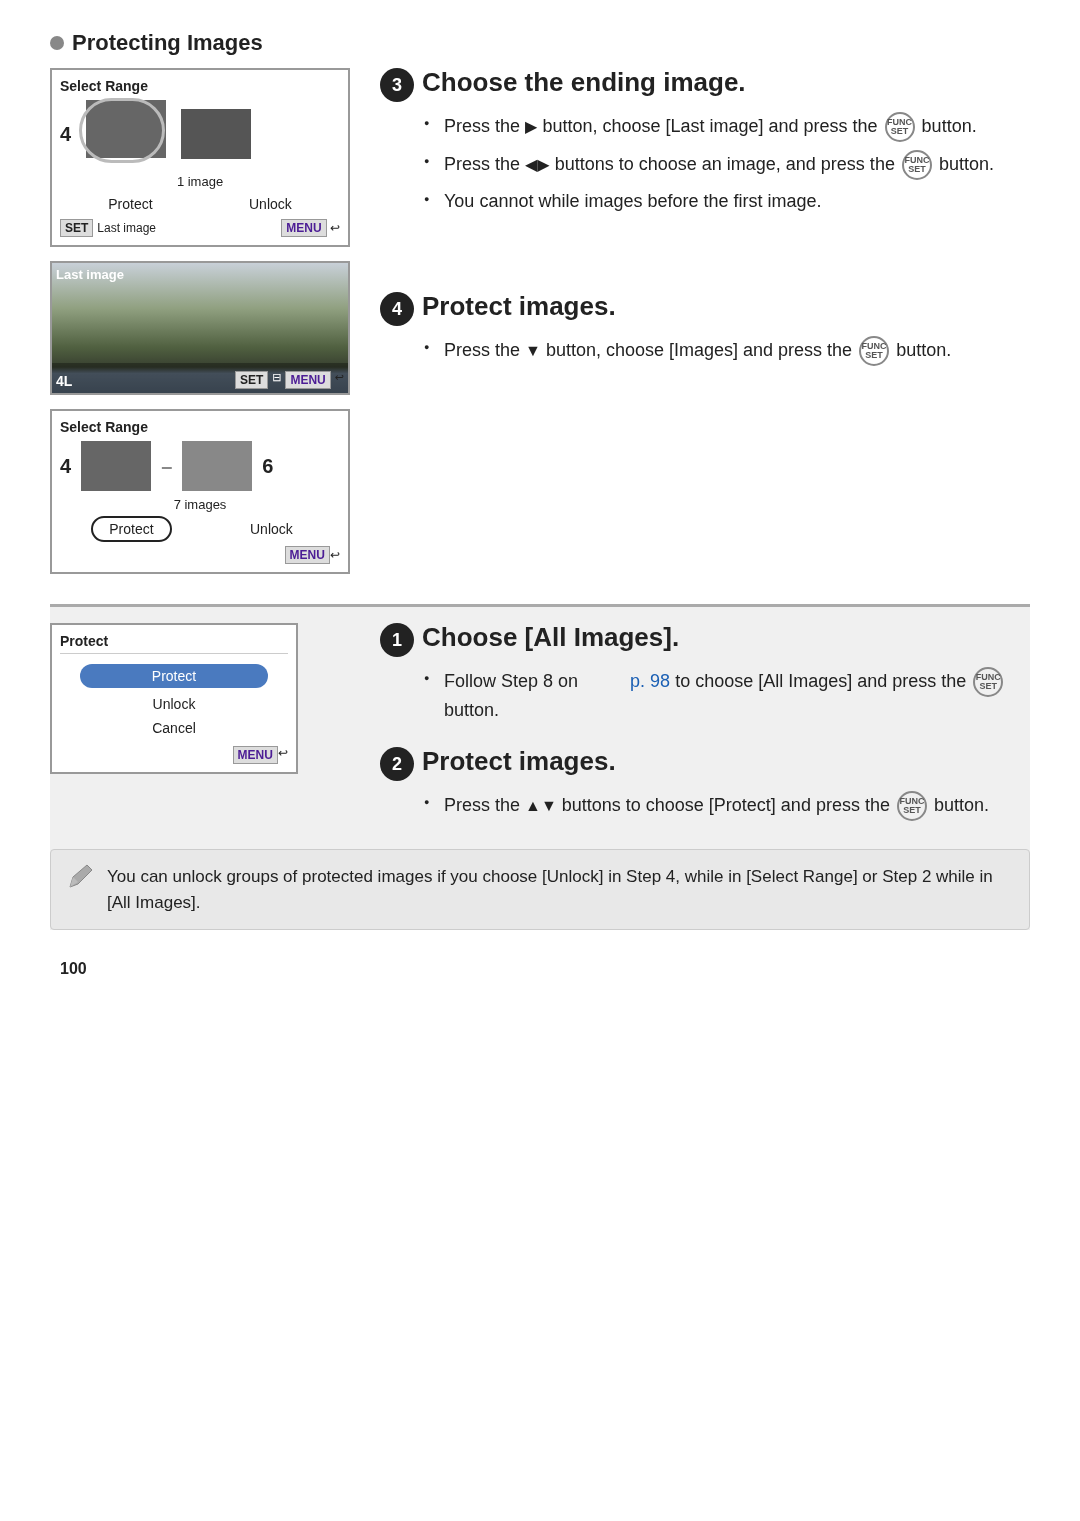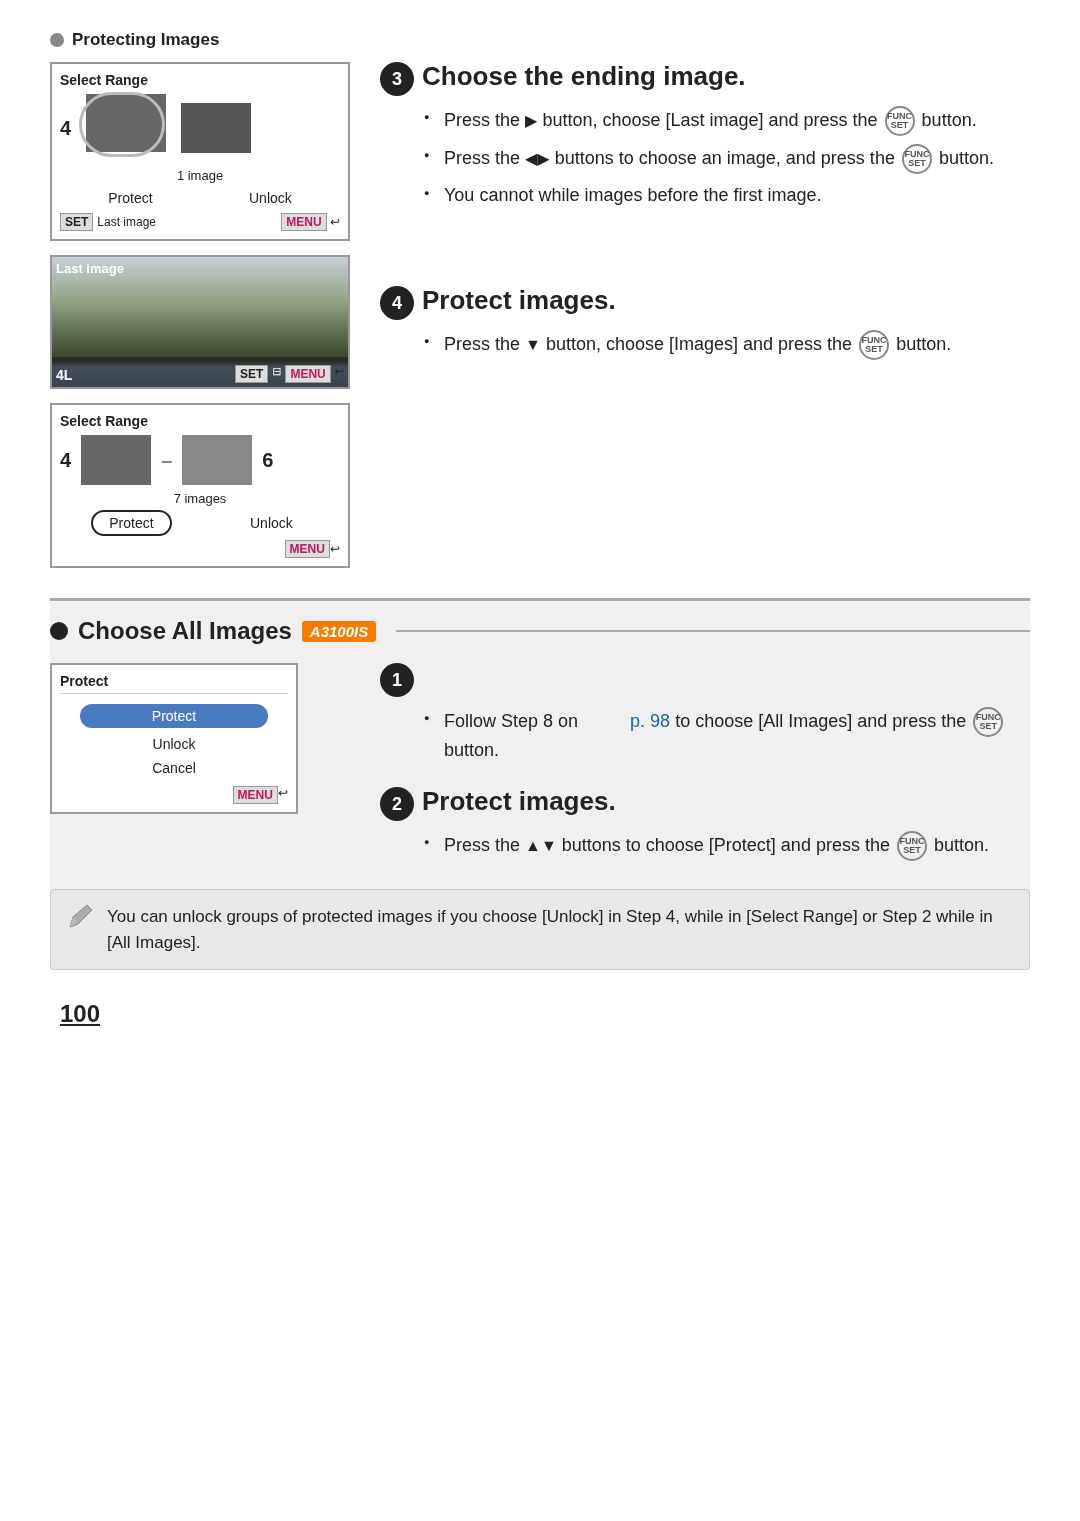--- a/index.html
+++ b/index.html
@@ -9,21 +9,21 @@
       background: #fff;
       font-family: Arial, Helvetica, sans-serif;
       font-size: 18px;
       color: #222;
       padding: 30px 50px 60px 50px;
     }
 
     
     .section-header {
       font-weight: bold;
-      font-size: 17px;
+      font-size: 22px;
       margin-bottom: 12px;
       display: flex;
       align-items: center;
       gap: 8px;
     }
     .section-header .bullet-circle {
       width: 14px; height: 14px;
       border-radius: 50%;
       background: #888;
       display: inline-block;
@@ -128,21 +128,21 @@
     .set-badge {
       background: #ddd;
       color: #222;
       font-size: 12px;
       font-weight: bold;
       padding: 1px 4px;
       border: 1px solid #999;
     }
     .menu-badge {
       background: #ddd;
-      color: #be185d;
+      color: #4c1d95;
       font-size: 12px;
       font-weight: bold;
       padding: 1px 4px;
       border: 1px solid #999;
     }
     .images-count {
       font-size: 13px;
       color: #222;
       text-align: center;
       margin-bottom: 4px;
@@ -313,25 +313,24 @@
     .note-icon {
       position: absolute;
       left: 14px;
       top: 12px;
       width: 30px; height: 30px;
     }
 
     
     .page-number {
       text-align: left;
-      font-size: 24px;
+      font-size: 16px;
       font-weight: bold;
       margin-top: 30px;
       padding-left: 10px;
-      text-decoration: underline;
     }
 
     
     .h-line {
       border: none;
       border-top: 2px solid #aaa;
       margin: 0;
       flex: 1;
     }
 
@@ -471,30 +470,20 @@
           </li>
         </ul>
       </div>
     </div>
 
   </div>
 </div>
 
 <div class="choose-all-section">
 
-  <div class="choose-all-header" style="display:flex;align-items:center;gap:10px;margin-bottom:18px;">
-    <span class="choose-all-bullet"></span>
-    <div class="choose-all-title">
-      <span>Choose All Images</span>
-      <span class="model-badge">A3100IS</span>
-    </div>
-    <div style="flex:1;margin-left:10px;">
-      <hr class="h-line">
-    </div>
-  </div>
 
   <div class="choose-all-body">
 
     <div class="choose-all-left">
       <div class="protect-menu">
         <div class="panel-title">Protect</div>
         <div class="menu-item selected">Protect</div>
         <div class="menu-item">Unlock</div>
         <div class="menu-item">Cancel</div>
         <div class="menu-footer">
@@ -502,20 +491,21 @@
           <span>↩</span>
         </div>
       </div>
     </div>
 
     <div class="choose-all-right">
 
       <div style="margin-bottom:24px;">
         <div class="step-heading">
           <div class="step-number">1</div>
+          <div class="step-title">Choose [All Images].</div>
         </div>
         <div class="step-instructions">
           <ul>
             <li>
               <span>Follow Step 8 on </span>
               <a class="ref-link">p. 98</a>
               <span> to choose [All Images] and press the </span>
               <span class="icon-func">FUNC<br>SET</span>
               <span> button.</span>
             </li>

